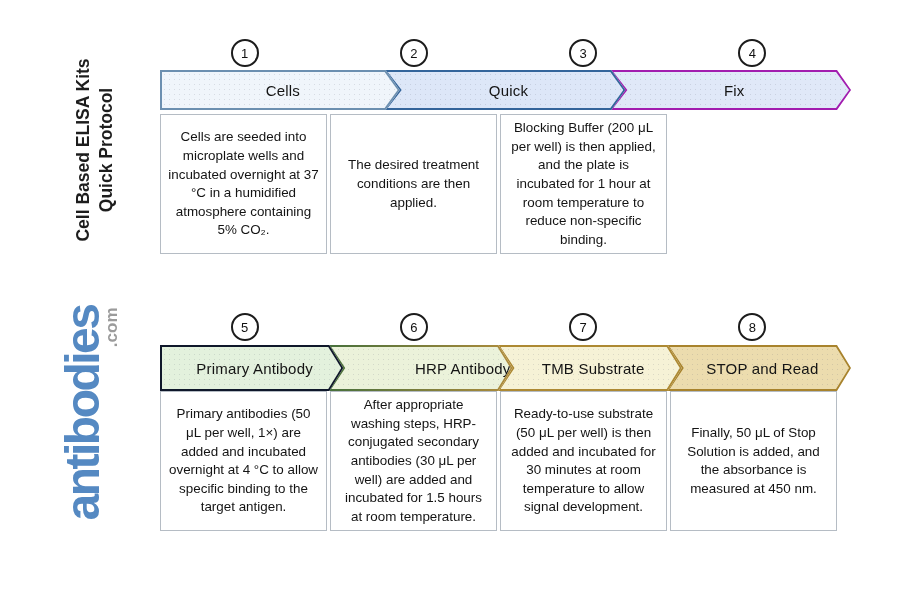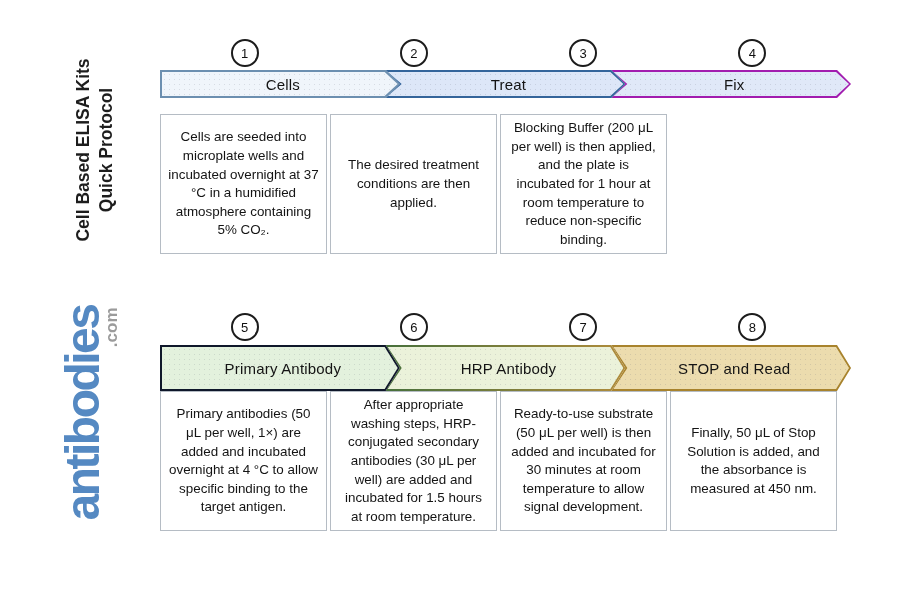--- a/index.html
+++ b/index.html
@@ -56,21 +56,21 @@
   .arrow-label { font-size:15px; color:#141414; letter-spacing:0.2px; padding-left:6px; }
 
   .bodies { width:677px; display:grid; grid-template-columns:repeat(4,1fr); gap:3px; }
   .body-box {
     background:#fff; border:1.5px solid #b5bcc4;
     display:flex; align-items:center; justify-content:center;
     padding:4px 7px; box-sizing:border-box;
   }
   .body-text { text-align:center; font-size:13.4px; line-height:1.39; color:#141414; }
 
-  #circles1 { top:39px; }  #hdr1 { top:70px;  height:28px; } #body1 { top:114px; height:130px; }
+  #circles1 { top:39px; }  #hdr1 { top:70px;  height:40px; } #body1 { top:114px; height:130px; }
   #circles2 { top:313px; } #hdr2 { top:345px; height:46px; } #body2 { top:391px; height:132px; }
 </style>
 </head>
 <body>
 
 <div id="canvas">
 
   <div class="side-title">
     <div>Cell Based ELISA Kits</div>
     <div>Quick Protocol</div>
@@ -96,21 +96,21 @@
   </div>
 
   <div class="row hdr" id="hdr1">
     <div class="arrow flat" style="background-color: rgb(108, 143, 176);">
       <div class="arrow-fill" style="background-color: rgb(240, 245, 251);">
         <span class="arrow-label">Cells</span>
       </div>
     </div>
     <div class="arrow" style="background-color: rgb(52, 101, 155);">
       <div class="arrow-fill" style="background-color: rgb(221, 231, 248);">
-        <span class="arrow-label">Treat</span>
+        <span class="arrow-label">Quick</span>
       </div>
     </div>
     <div class="arrow" style="background-color: #a21caf;">
       <div class="arrow-fill" style="background-color: rgb(224, 232, 248);">
         <span class="arrow-label">Fix</span>
       </div>
     </div>
   </div>
 
   <div class="row bodies" id="body1">
@@ -140,22 +140,27 @@
       </div>
   </div>
 
   <div class="row hdr" id="hdr2">
     <div class="arrow flat" style="background-color: #0f172a;">
       <div class="arrow-fill" style="background-color: rgb(227, 241, 221);">
         <span class="arrow-label">Primary Antibody</span>
       </div>
     </div>
     <div class="arrow" style="background: linear-gradient(90deg, rgb(71, 112, 60), rgb(176, 140, 60));">
-      <div class="arrow-fill" style="background-color: rgb(235, 242, 218);">
+      <div class="arrow-fill" style="background-color: rgb(235, 242, 218); justify-content: flex-end;">
         <span class="arrow-label">HRP Antibody</span>
+      </div>
+    </div>
+    <div class="arrow" style="background-color: rgb(173, 137, 51);">
+      <div class="arrow-fill" style="background-color: rgb(246, 242, 214);">
+        <span class="arrow-label">TMB Substrate</span>
       </div>
     </div>
     <div class="arrow" style="background-color: rgb(168, 131, 45);">
       <div class="arrow-fill" style="background-color: rgb(236, 220, 174);">
         <span class="arrow-label">STOP and Read</span>
       </div>
     </div>
   </div>
 
   <div class="row bodies" id="body2">

